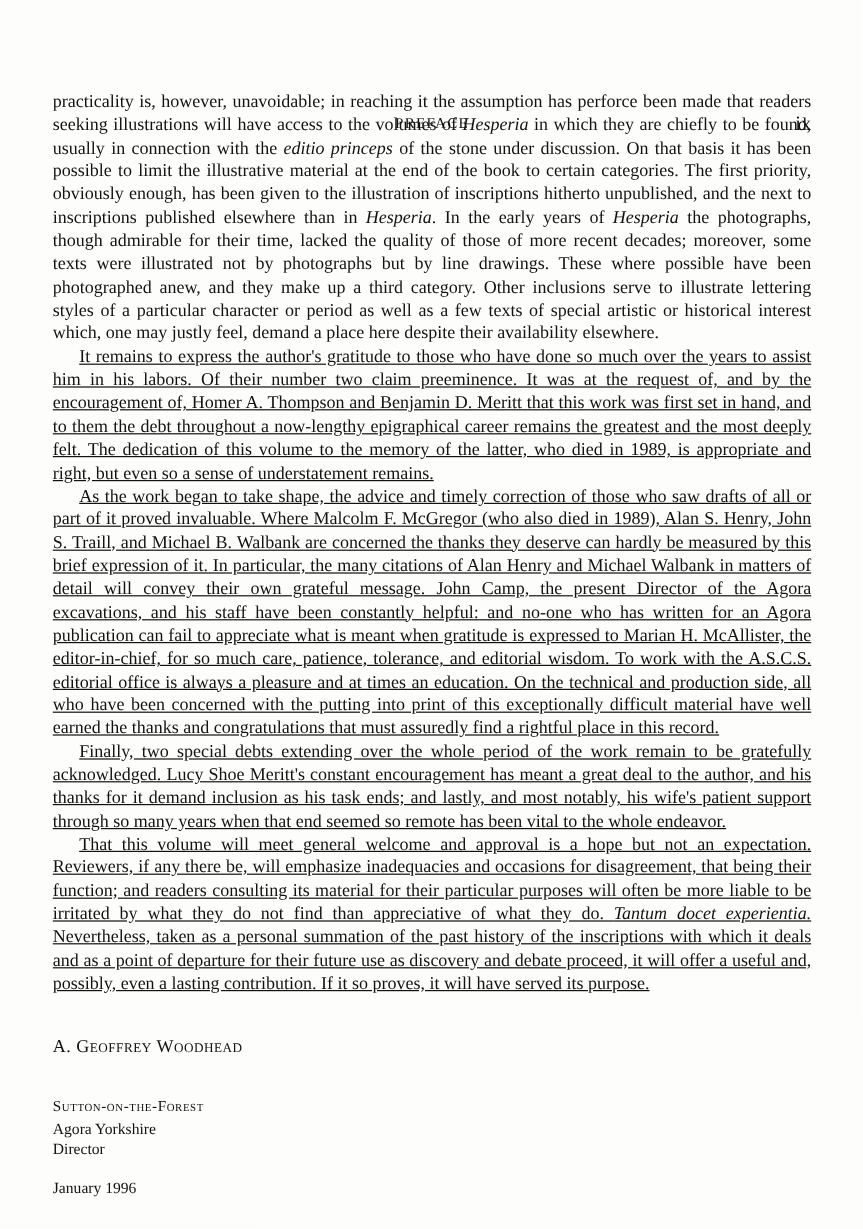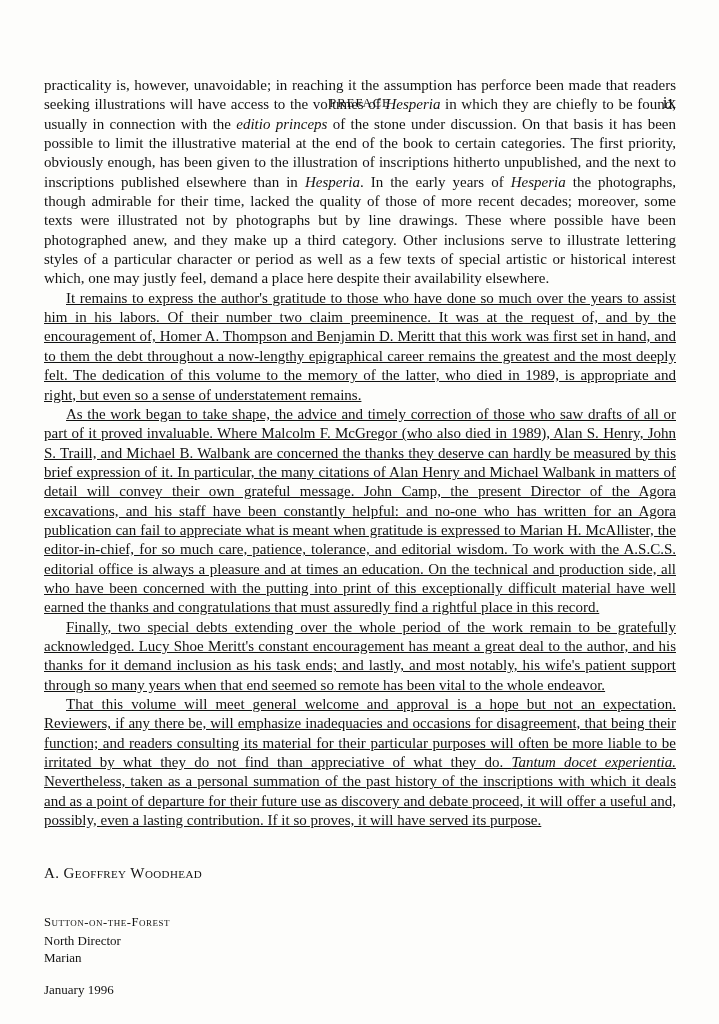--- a/index.html
+++ b/index.html
@@ -112,18 +112,18 @@
     <p class="indent">It remains to express the author's gratitude to those who have done so much over the years to assist him in his labors.  Of their number two claim preeminence.  It was at the request of, and by the encouragement of, Homer A. Thompson and Benjamin D. Meritt that this work was first set in hand, and to them the debt throughout a now-lengthy epigraphical career remains the greatest and the most deeply felt.  The dedication of this volume to the memory of the latter, who died in 1989, is appropriate and right, but even so a sense of understatement remains.</p>
     <p class="indent">As the work began to take shape, the advice and timely correction of those who saw drafts of all or part of it proved invaluable.  Where Malcolm F. McGregor (who also died in 1989), Alan S. Henry, John S. Traill, and Michael B. Walbank are concerned the thanks they deserve can hardly be measured by this brief expression of it.  In particular, the many citations of Alan Henry and Michael Walbank in matters of detail will convey their own grateful message.  John Camp, the present Director of the Agora excavations, and his staff have been constantly helpful: and no-one who has written for an Agora publication can fail to appreciate what is meant when gratitude is expressed to Marian H. McAllister, the editor-in-chief, for so much care, patience, tolerance, and editorial wisdom.  To work with the A.S.C.S. editorial office is always a pleasure and at times an education.  On the technical and production side, all who have been concerned with the putting into print of this exceptionally difficult material have well earned the thanks and congratulations that must assuredly find a rightful place in this record.</p>
     <p class="indent">Finally, two special debts extending over the whole period of the work remain to be gratefully acknowledged.  Lucy Shoe Meritt's constant encouragement has meant a great deal to the author, and his thanks for it demand inclusion as his task ends; and lastly, and most notably, his wife's patient support through so many years when that end seemed so remote has been vital to the whole endeavor.</p>
     <p class="indent">That this volume will meet general welcome and approval is a hope but not an expectation. Reviewers, if any there be, will emphasize inadequacies and occasions for disagreement, that being their function; and readers consulting its material for their particular purposes will often be more liable to be irritated by what they do not find than appreciative of what they do.  <i>Tantum docet experientia.</i>  Nevertheless, taken as a personal summation of the past history of the inscriptions with which it deals and as a point of departure for their future use as discovery and debate proceed, it will offer a useful and, possibly, even a lasting contribution.  If it so proves, it will have served its purpose.</p>
   </div>
 
   <div class="signature">A. Geoffrey Woodhead</div>
 
   <div class="colophon">
     <div class="smallcaps">Sutton-on-the-Forest</div>
-    <div>North Director</div>
-    <div>Marian</div>
+    <div>Agora Yorkshire</div>
+    <div>Director</div>
     <div class="date">January 1996</div>
   </div>
 
 </div>
 
 </body></html>

